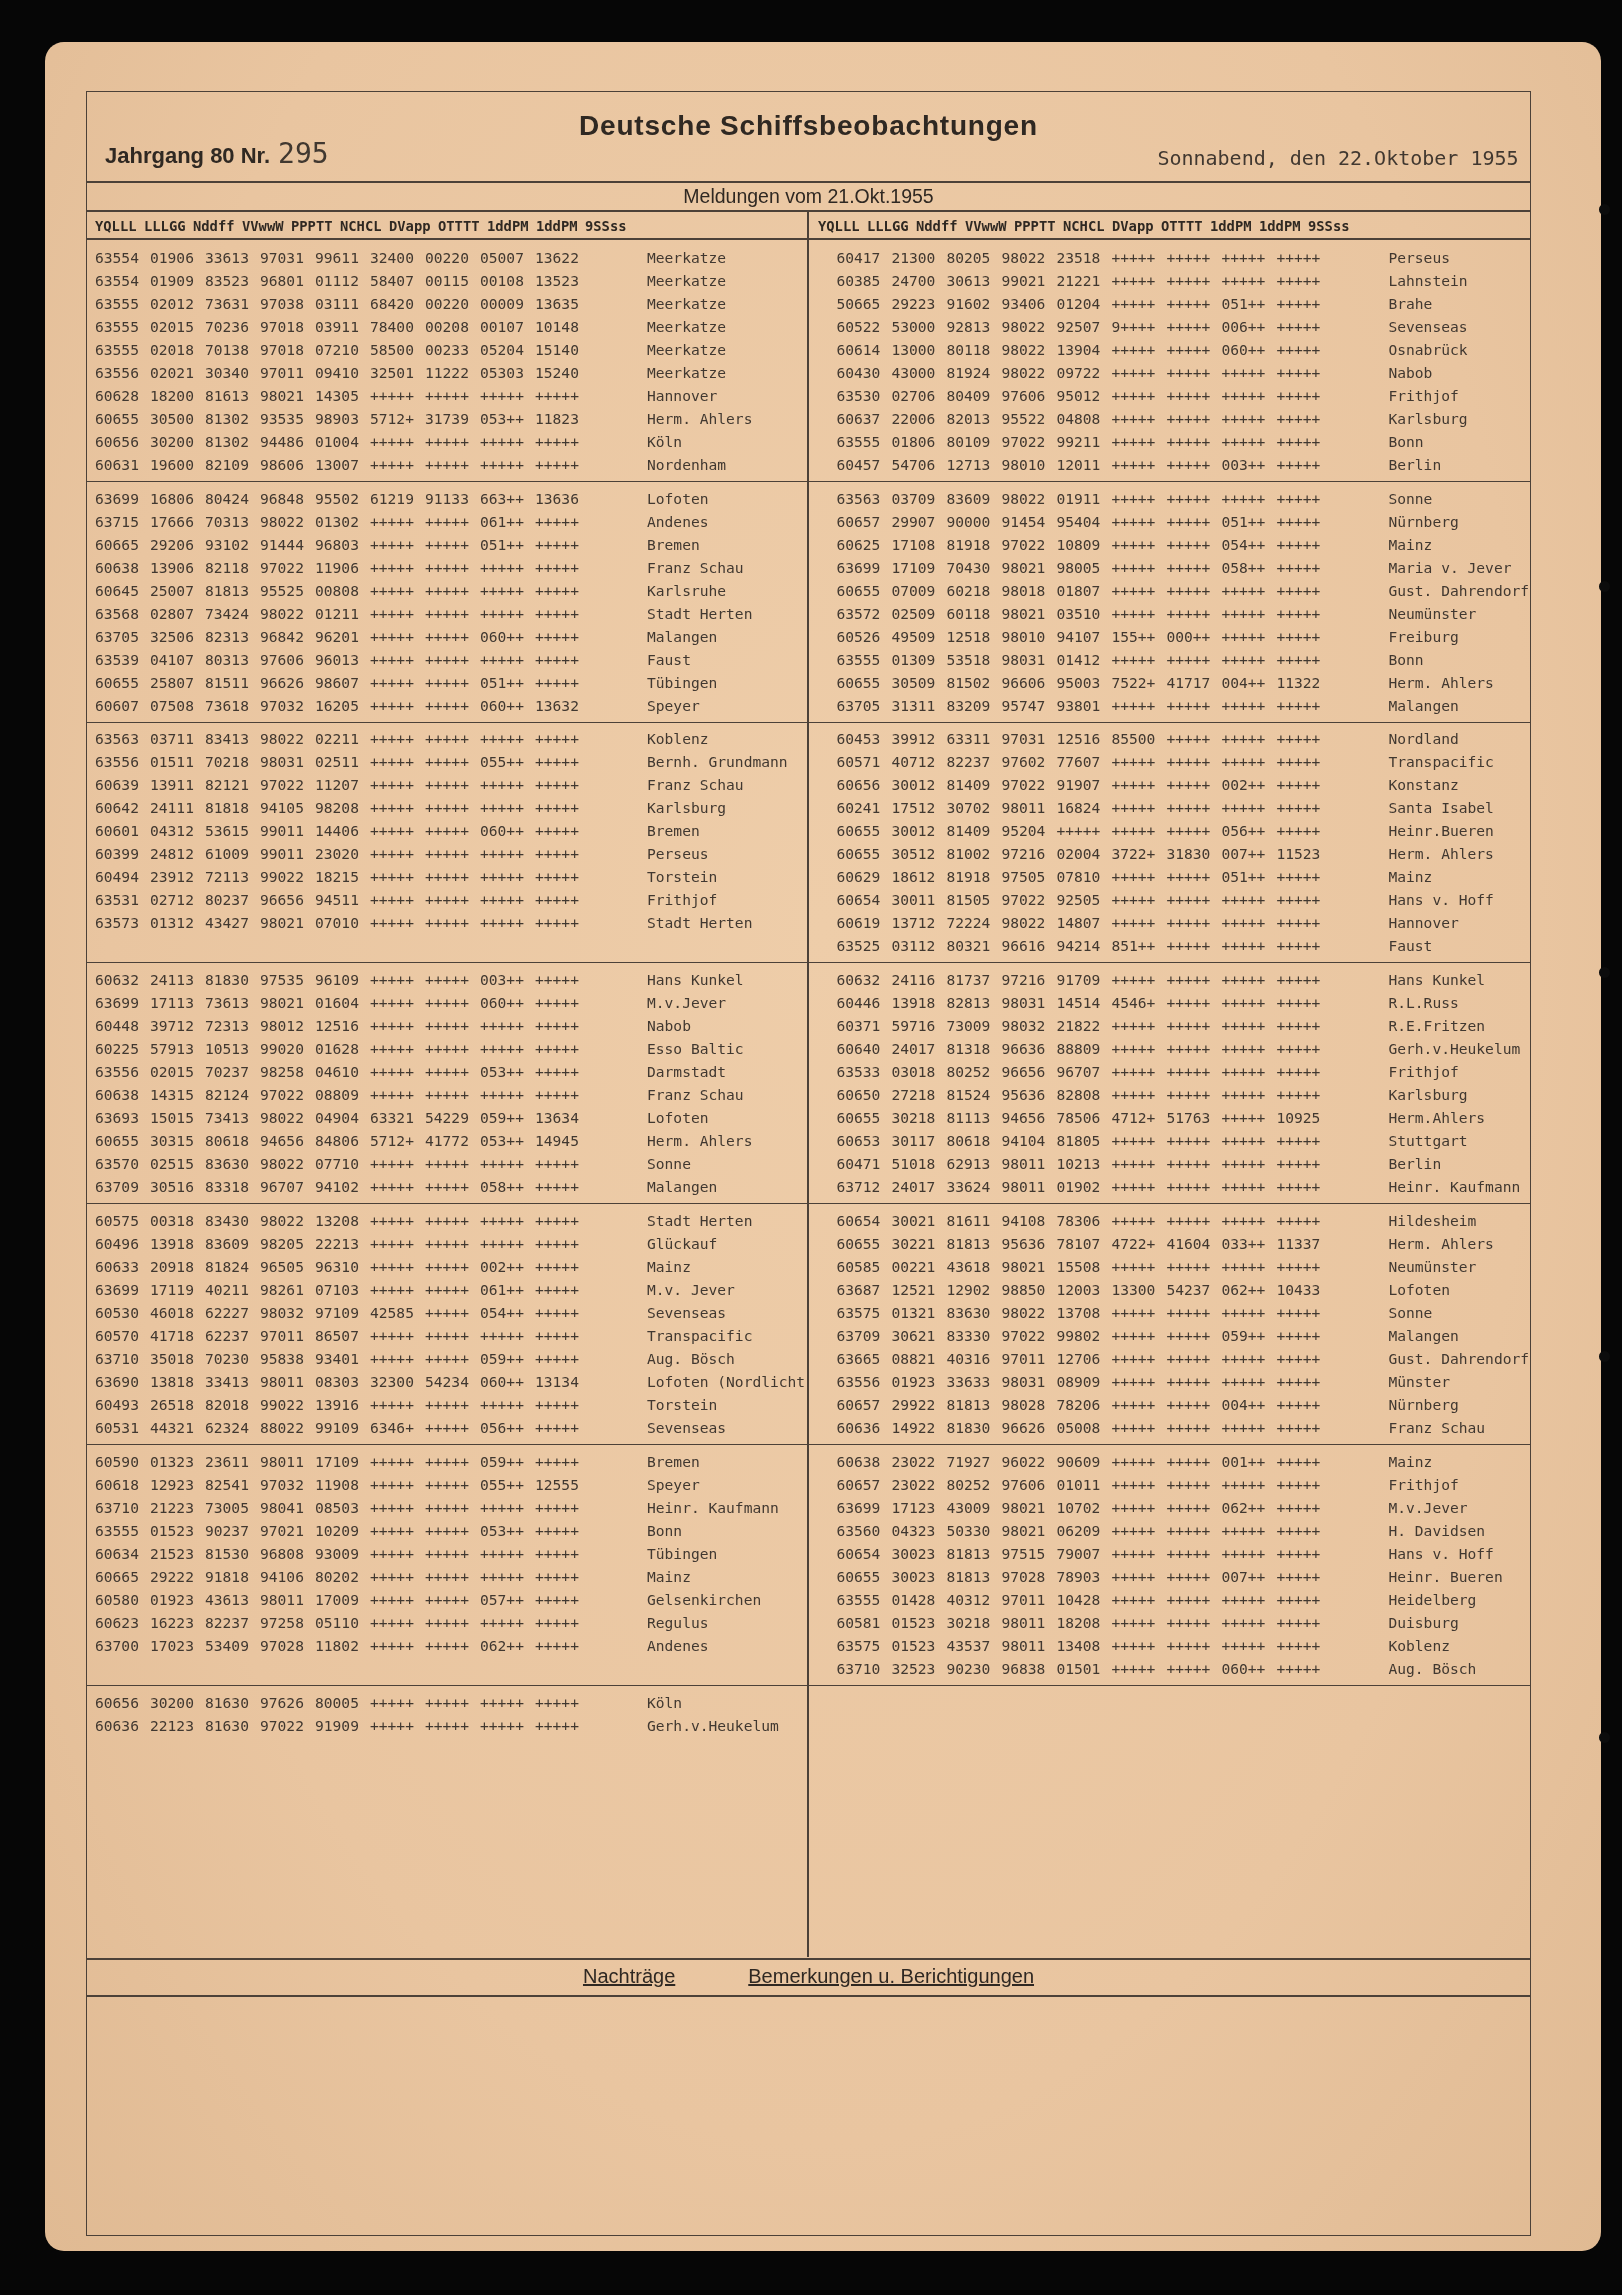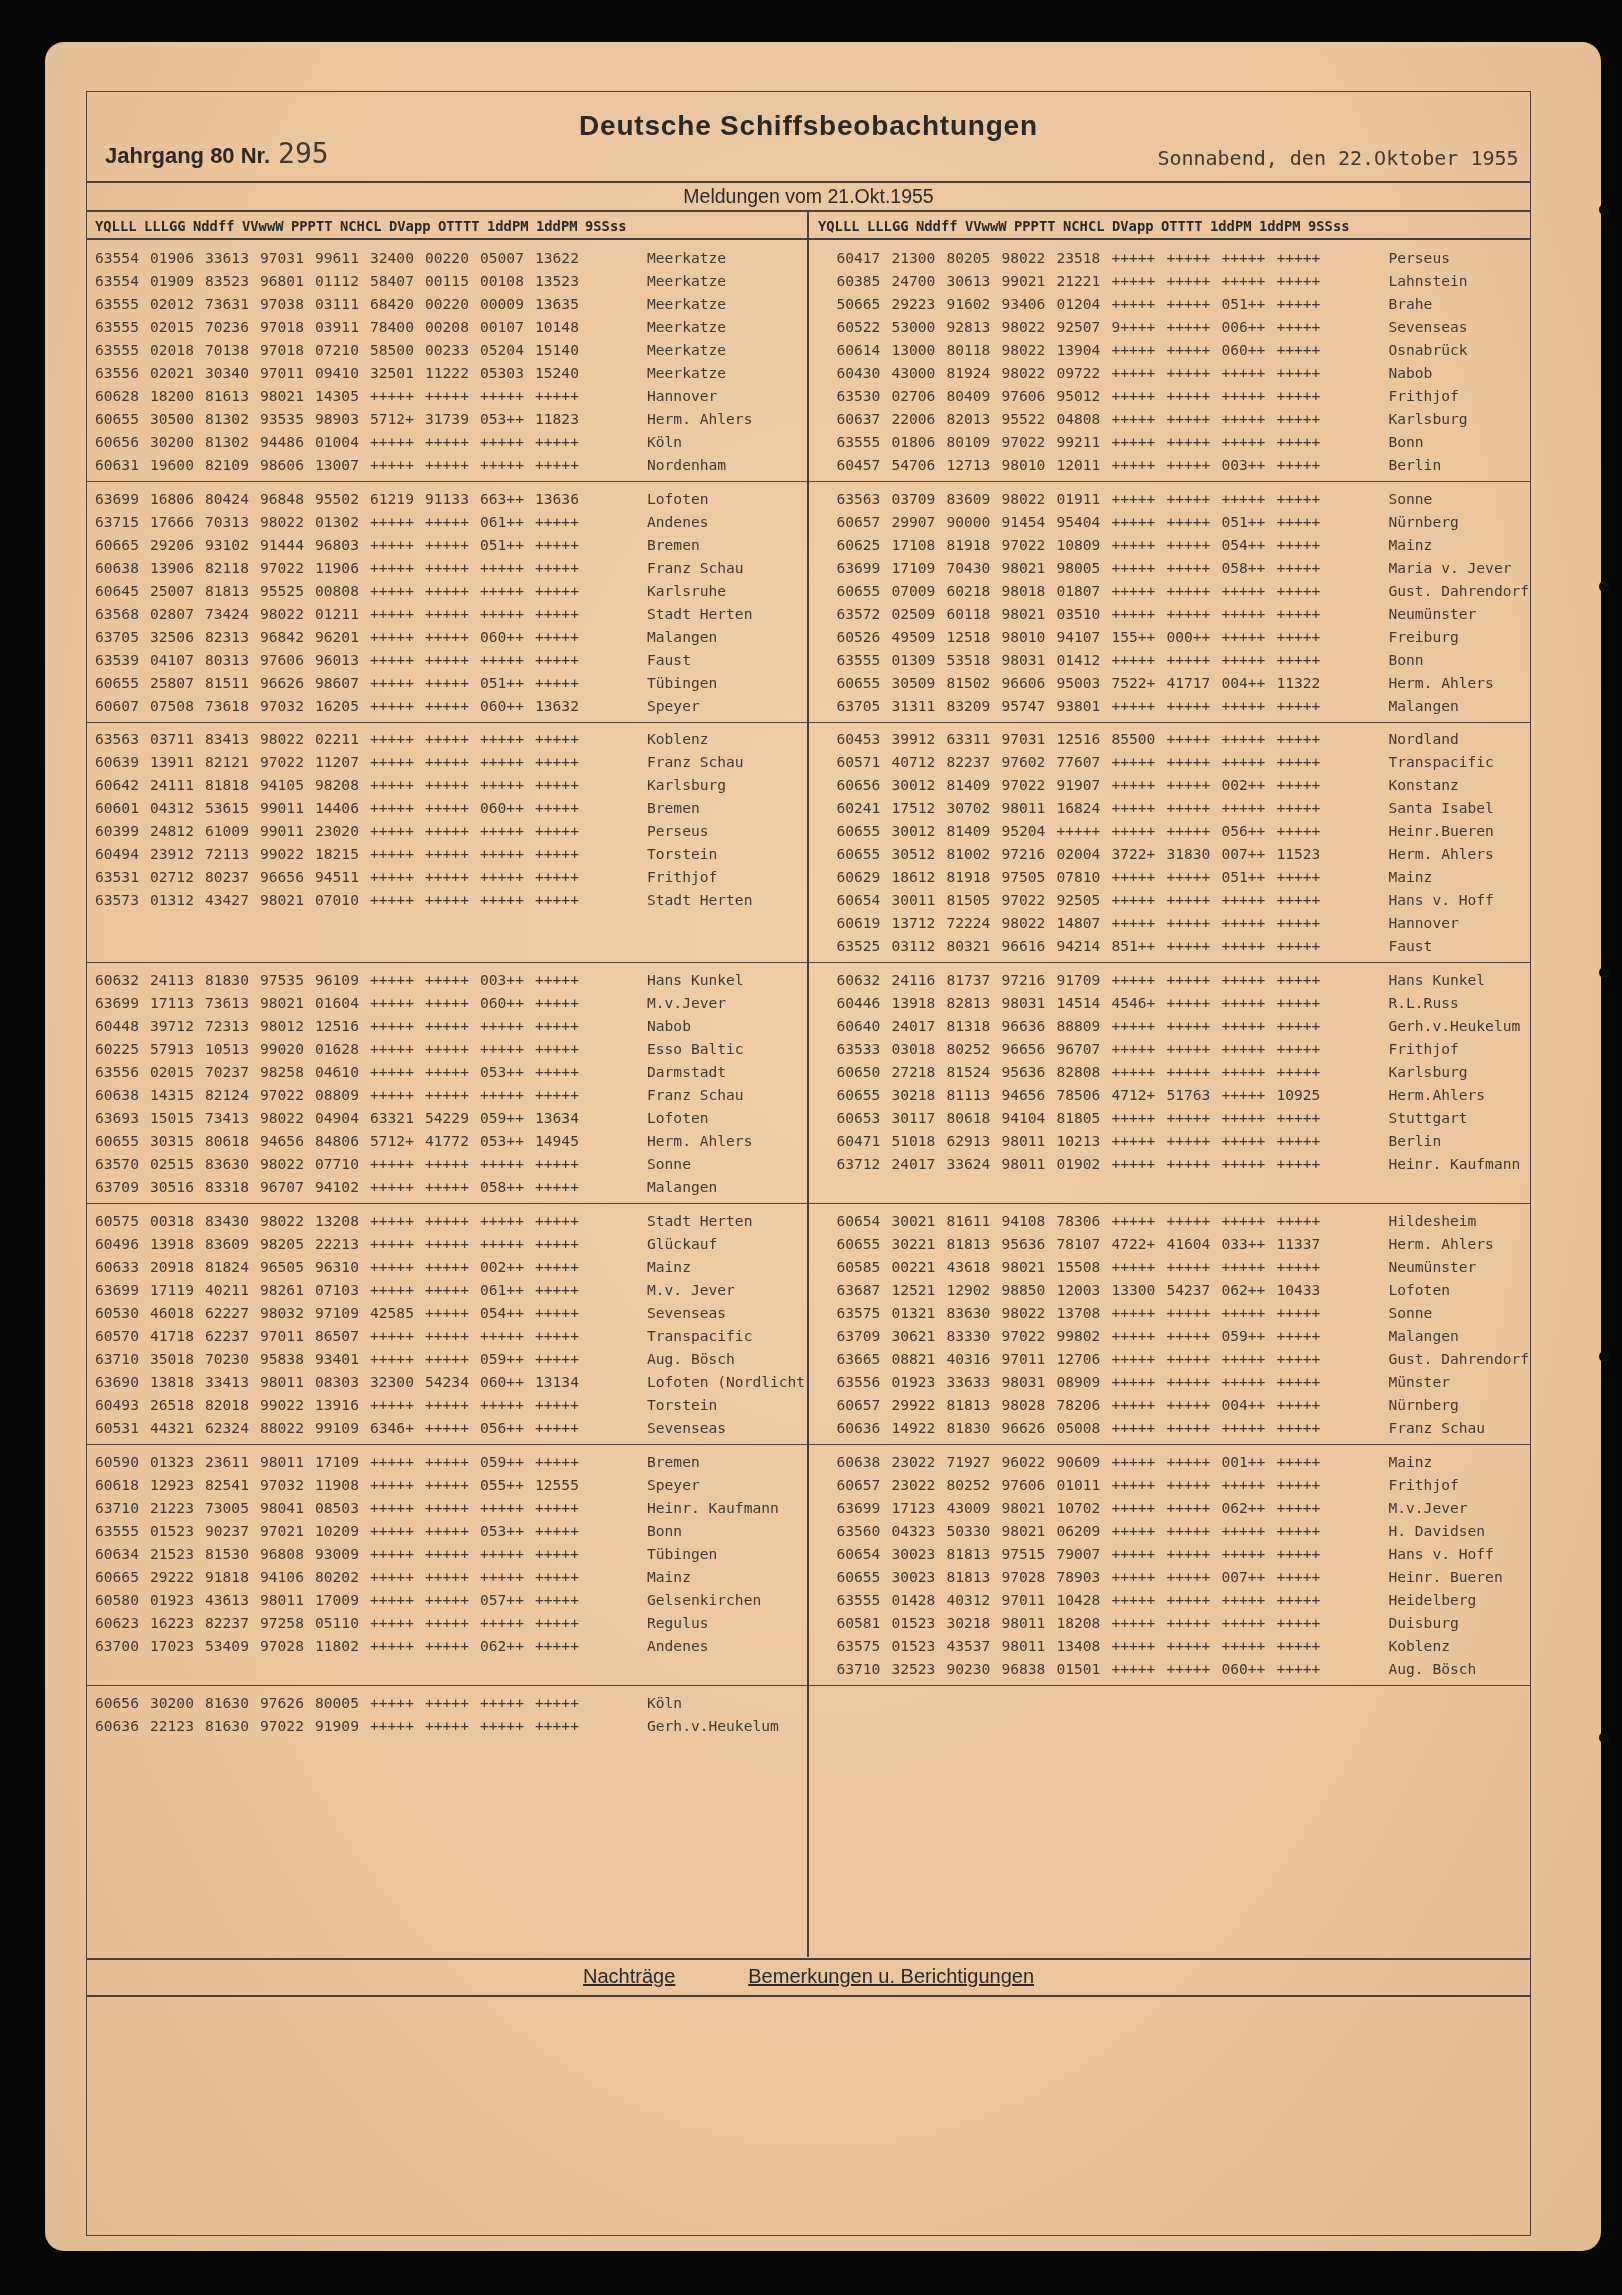--- a/index.html
+++ b/index.html
@@ -140,20 +140,21 @@
             <div class="row"><span class="cell">63572</span><span class="cell">02509</span><span class="cell">60118</span><span class="cell">98021</span><span class="cell">03510</span><span class="cell">+++++</span><span class="cell">+++++</span><span class="cell">+++++</span><span class="cell">+++++</span><span class="ship">Neumünster</span></div>
             <div class="row"><span class="cell">60526</span><span class="cell">49509</span><span class="cell">12518</span><span class="cell">98010</span><span class="cell">94107</span><span class="cell">155++</span><span class="cell">000++</span><span class="cell">+++++</span><span class="cell">+++++</span><span class="ship">Freiburg</span></div>
             <div class="row"><span class="cell">63555</span><span class="cell">01309</span><span class="cell">53518</span><span class="cell">98031</span><span class="cell">01412</span><span class="cell">+++++</span><span class="cell">+++++</span><span class="cell">+++++</span><span class="cell">+++++</span><span class="ship">Bonn</span></div>
             <div class="row"><span class="cell">60655</span><span class="cell">30509</span><span class="cell">81502</span><span class="cell">96606</span><span class="cell">95003</span><span class="cell">7522+</span><span class="cell">41717</span><span class="cell">004++</span><span class="cell">11322</span><span class="ship">Herm. Ahlers</span></div>
             <div class="row"><span class="cell">63705</span><span class="cell">31311</span><span class="cell">83209</span><span class="cell">95747</span><span class="cell">93801</span><span class="cell">+++++</span><span class="cell">+++++</span><span class="cell">+++++</span><span class="cell">+++++</span><span class="ship">Malangen</span></div>
           </div>
         </div>
         <div class="band band-sep">
           <div class="half left">
             <div class="row"><span class="cell">63563</span><span class="cell">03711</span><span class="cell">83413</span><span class="cell">98022</span><span class="cell">02211</span><span class="cell">+++++</span><span class="cell">+++++</span><span class="cell">+++++</span><span class="cell">+++++</span><span class="ship">Koblenz</span></div>
+            <div class="row"><span class="cell">63556</span><span class="cell">01511</span><span class="cell">70218</span><span class="cell">98031</span><span class="cell">02511</span><span class="cell">+++++</span><span class="cell">+++++</span><span class="cell">055++</span><span class="cell">+++++</span><span class="ship">Bernh. Grundmann</span></div>
             <div class="row"><span class="cell">60639</span><span class="cell">13911</span><span class="cell">82121</span><span class="cell">97022</span><span class="cell">11207</span><span class="cell">+++++</span><span class="cell">+++++</span><span class="cell">+++++</span><span class="cell">+++++</span><span class="ship">Franz Schau</span></div>
             <div class="row"><span class="cell">60642</span><span class="cell">24111</span><span class="cell">81818</span><span class="cell">94105</span><span class="cell">98208</span><span class="cell">+++++</span><span class="cell">+++++</span><span class="cell">+++++</span><span class="cell">+++++</span><span class="ship">Karlsburg</span></div>
             <div class="row"><span class="cell">60601</span><span class="cell">04312</span><span class="cell">53615</span><span class="cell">99011</span><span class="cell">14406</span><span class="cell">+++++</span><span class="cell">+++++</span><span class="cell">060++</span><span class="cell">+++++</span><span class="ship">Bremen</span></div>
             <div class="row"><span class="cell">60399</span><span class="cell">24812</span><span class="cell">61009</span><span class="cell">99011</span><span class="cell">23020</span><span class="cell">+++++</span><span class="cell">+++++</span><span class="cell">+++++</span><span class="cell">+++++</span><span class="ship">Perseus</span></div>
             <div class="row"><span class="cell">60494</span><span class="cell">23912</span><span class="cell">72113</span><span class="cell">99022</span><span class="cell">18215</span><span class="cell">+++++</span><span class="cell">+++++</span><span class="cell">+++++</span><span class="cell">+++++</span><span class="ship">Torstein</span></div>
             <div class="row"><span class="cell">63531</span><span class="cell">02712</span><span class="cell">80237</span><span class="cell">96656</span><span class="cell">94511</span><span class="cell">+++++</span><span class="cell">+++++</span><span class="cell">+++++</span><span class="cell">+++++</span><span class="ship">Frithjof</span></div>
             <div class="row"><span class="cell">63573</span><span class="cell">01312</span><span class="cell">43427</span><span class="cell">98021</span><span class="cell">07010</span><span class="cell">+++++</span><span class="cell">+++++</span><span class="cell">+++++</span><span class="cell">+++++</span><span class="ship">Stadt Herten</span></div>
           </div>
           <div class="half right">
             <div class="row"><span class="cell">60453</span><span class="cell">39912</span><span class="cell">63311</span><span class="cell">97031</span><span class="cell">12516</span><span class="cell">85500</span><span class="cell">+++++</span><span class="cell">+++++</span><span class="cell">+++++</span><span class="ship">Nordland</span></div>
@@ -177,20 +178,21 @@
             <div class="row"><span class="cell">63556</span><span class="cell">02015</span><span class="cell">70237</span><span class="cell">98258</span><span class="cell">04610</span><span class="cell">+++++</span><span class="cell">+++++</span><span class="cell">053++</span><span class="cell">+++++</span><span class="ship">Darmstadt</span></div>
             <div class="row"><span class="cell">60638</span><span class="cell">14315</span><span class="cell">82124</span><span class="cell">97022</span><span class="cell">08809</span><span class="cell">+++++</span><span class="cell">+++++</span><span class="cell">+++++</span><span class="cell">+++++</span><span class="ship">Franz Schau</span></div>
             <div class="row"><span class="cell">63693</span><span class="cell">15015</span><span class="cell">73413</span><span class="cell">98022</span><span class="cell">04904</span><span class="cell">63321</span><span class="cell">54229</span><span class="cell">059++</span><span class="cell">13634</span><span class="ship">Lofoten</span></div>
             <div class="row"><span class="cell">60655</span><span class="cell">30315</span><span class="cell">80618</span><span class="cell">94656</span><span class="cell">84806</span><span class="cell">5712+</span><span class="cell">41772</span><span class="cell">053++</span><span class="cell">14945</span><span class="ship">Herm. Ahlers</span></div>
             <div class="row"><span class="cell">63570</span><span class="cell">02515</span><span class="cell">83630</span><span class="cell">98022</span><span class="cell">07710</span><span class="cell">+++++</span><span class="cell">+++++</span><span class="cell">+++++</span><span class="cell">+++++</span><span class="ship">Sonne</span></div>
             <div class="row"><span class="cell">63709</span><span class="cell">30516</span><span class="cell">83318</span><span class="cell">96707</span><span class="cell">94102</span><span class="cell">+++++</span><span class="cell">+++++</span><span class="cell">058++</span><span class="cell">+++++</span><span class="ship">Malangen</span></div>
           </div>
           <div class="half right">
             <div class="row"><span class="cell">60632</span><span class="cell">24116</span><span class="cell">81737</span><span class="cell">97216</span><span class="cell">91709</span><span class="cell">+++++</span><span class="cell">+++++</span><span class="cell">+++++</span><span class="cell">+++++</span><span class="ship">Hans Kunkel</span></div>
             <div class="row"><span class="cell">60446</span><span class="cell">13918</span><span class="cell">82813</span><span class="cell">98031</span><span class="cell">14514</span><span class="cell">4546+</span><span class="cell">+++++</span><span class="cell">+++++</span><span class="cell">+++++</span><span class="ship">R.L.Russ</span></div>
+            <div class="row"><span class="cell">60371</span><span class="cell">59716</span><span class="cell">73009</span><span class="cell">98032</span><span class="cell">21822</span><span class="cell">+++++</span><span class="cell">+++++</span><span class="cell">+++++</span><span class="cell">+++++</span><span class="ship">R.E.Fritzen</span></div>
             <div class="row"><span class="cell">60640</span><span class="cell">24017</span><span class="cell">81318</span><span class="cell">96636</span><span class="cell">88809</span><span class="cell">+++++</span><span class="cell">+++++</span><span class="cell">+++++</span><span class="cell">+++++</span><span class="ship">Gerh.v.Heukelum</span></div>
             <div class="row"><span class="cell">63533</span><span class="cell">03018</span><span class="cell">80252</span><span class="cell">96656</span><span class="cell">96707</span><span class="cell">+++++</span><span class="cell">+++++</span><span class="cell">+++++</span><span class="cell">+++++</span><span class="ship">Frithjof</span></div>
             <div class="row"><span class="cell">60650</span><span class="cell">27218</span><span class="cell">81524</span><span class="cell">95636</span><span class="cell">82808</span><span class="cell">+++++</span><span class="cell">+++++</span><span class="cell">+++++</span><span class="cell">+++++</span><span class="ship">Karlsburg</span></div>
             <div class="row"><span class="cell">60655</span><span class="cell">30218</span><span class="cell">81113</span><span class="cell">94656</span><span class="cell">78506</span><span class="cell">4712+</span><span class="cell">51763</span><span class="cell">+++++</span><span class="cell">10925</span><span class="ship">Herm.Ahlers</span></div>
             <div class="row"><span class="cell">60653</span><span class="cell">30117</span><span class="cell">80618</span><span class="cell">94104</span><span class="cell">81805</span><span class="cell">+++++</span><span class="cell">+++++</span><span class="cell">+++++</span><span class="cell">+++++</span><span class="ship">Stuttgart</span></div>
             <div class="row"><span class="cell">60471</span><span class="cell">51018</span><span class="cell">62913</span><span class="cell">98011</span><span class="cell">10213</span><span class="cell">+++++</span><span class="cell">+++++</span><span class="cell">+++++</span><span class="cell">+++++</span><span class="ship">Berlin</span></div>
             <div class="row"><span class="cell">63712</span><span class="cell">24017</span><span class="cell">33624</span><span class="cell">98011</span><span class="cell">01902</span><span class="cell">+++++</span><span class="cell">+++++</span><span class="cell">+++++</span><span class="cell">+++++</span><span class="ship">Heinr. Kaufmann</span></div>
           </div>
         </div>
         <div class="band band-sep">

